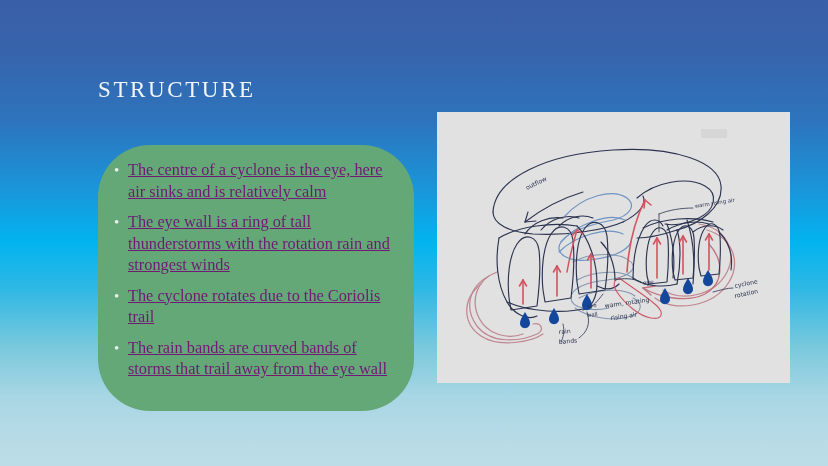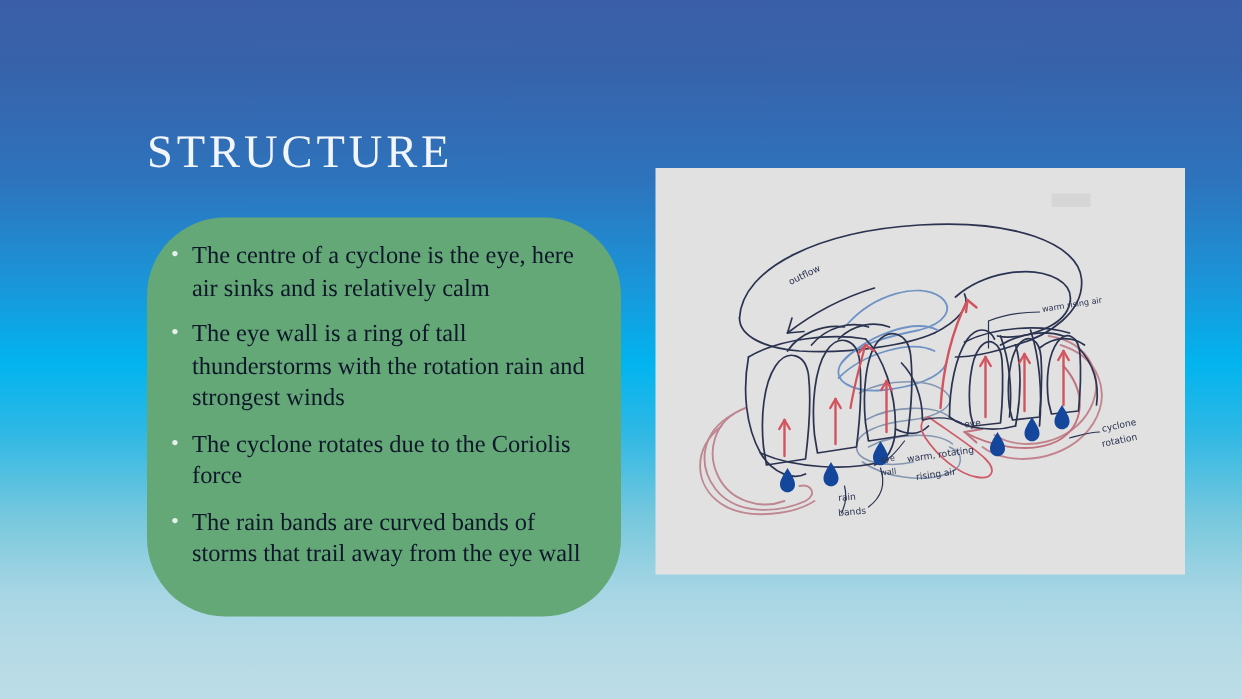--- a/index.html
+++ b/index.html
@@ -24,21 +24,21 @@
         #a8d6e4 85%,
         #b7dbe6 94%,
         #bcdde8 100%);
   }
 
   
   #title {
     position: absolute;
     left: 98px;
     top: 62px;
-    font-size: 31px;
+    font-size: 23px;
     letter-spacing: 2.6px;
     color: #f2f6fa;
     font-weight: 400;
     white-space: nowrap;
     font-family: "Liberation Serif", "DejaVu Serif", serif;
   }
 
   
   #green-card {
     position: absolute;
@@ -59,24 +59,25 @@
   .bullet-dot {
     color: #e6f0ea;
     font-size: 15px;
     line-height: 22px;
     width: 14px;
     flex: 0 0 14px;
     text-align: left;
     padding-left: 2px;
   }
   .bullet-text {
-    color: #0f172a;
+    color: #701a75;
     font-size: 16.3px;
     line-height: 21.5px;
     flex: 1 1 auto;
+    text-decoration: underline;
   }
 
   
   #photo {
     position: absolute;
     left: 437px;
     top: 112px;
     width: 353px;
     height: 271px;
     background: #e1e1e1;
@@ -113,21 +114,21 @@
       <span class="bullet-text">The centre of a cyclone is the eye, here air sinks and is relatively calm</span>
     </div>
 
     <div class="bullet">
       <span class="bullet-dot">•</span>
       <span class="bullet-text">The eye wall is a ring of tall thunderstorms with the rotation rain and strongest winds</span>
     </div>
 
     <div class="bullet">
       <span class="bullet-dot">•</span>
-      <span class="bullet-text">The cyclone rotates due to the Coriolis force</span>
+      <span class="bullet-text">The cyclone rotates due to the Coriolis trail</span>
     </div>
 
     <div class="bullet">
       <span class="bullet-dot">•</span>
       <span class="bullet-text">The rain bands are curved bands of storms that trail away from the eye wall</span>
     </div>
 
   </div>
 
   <div id="photo">

